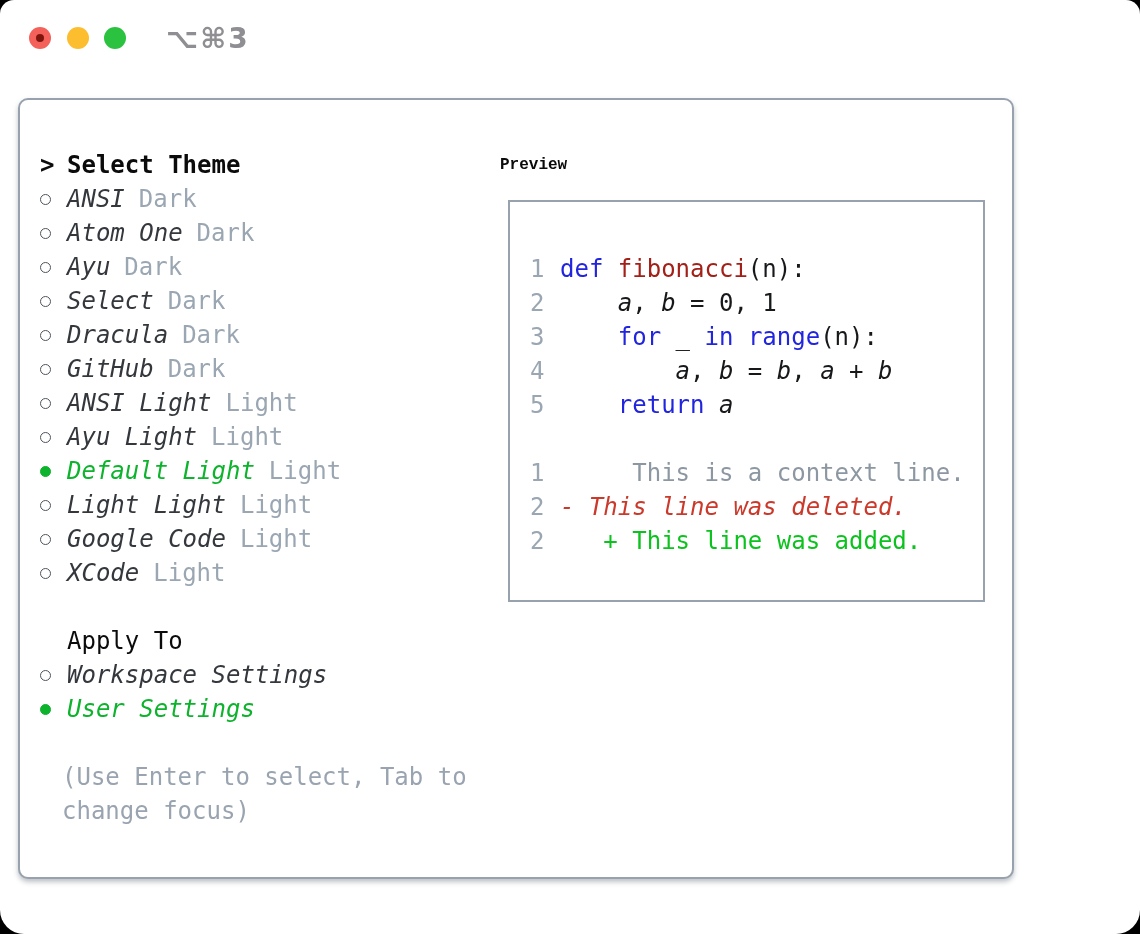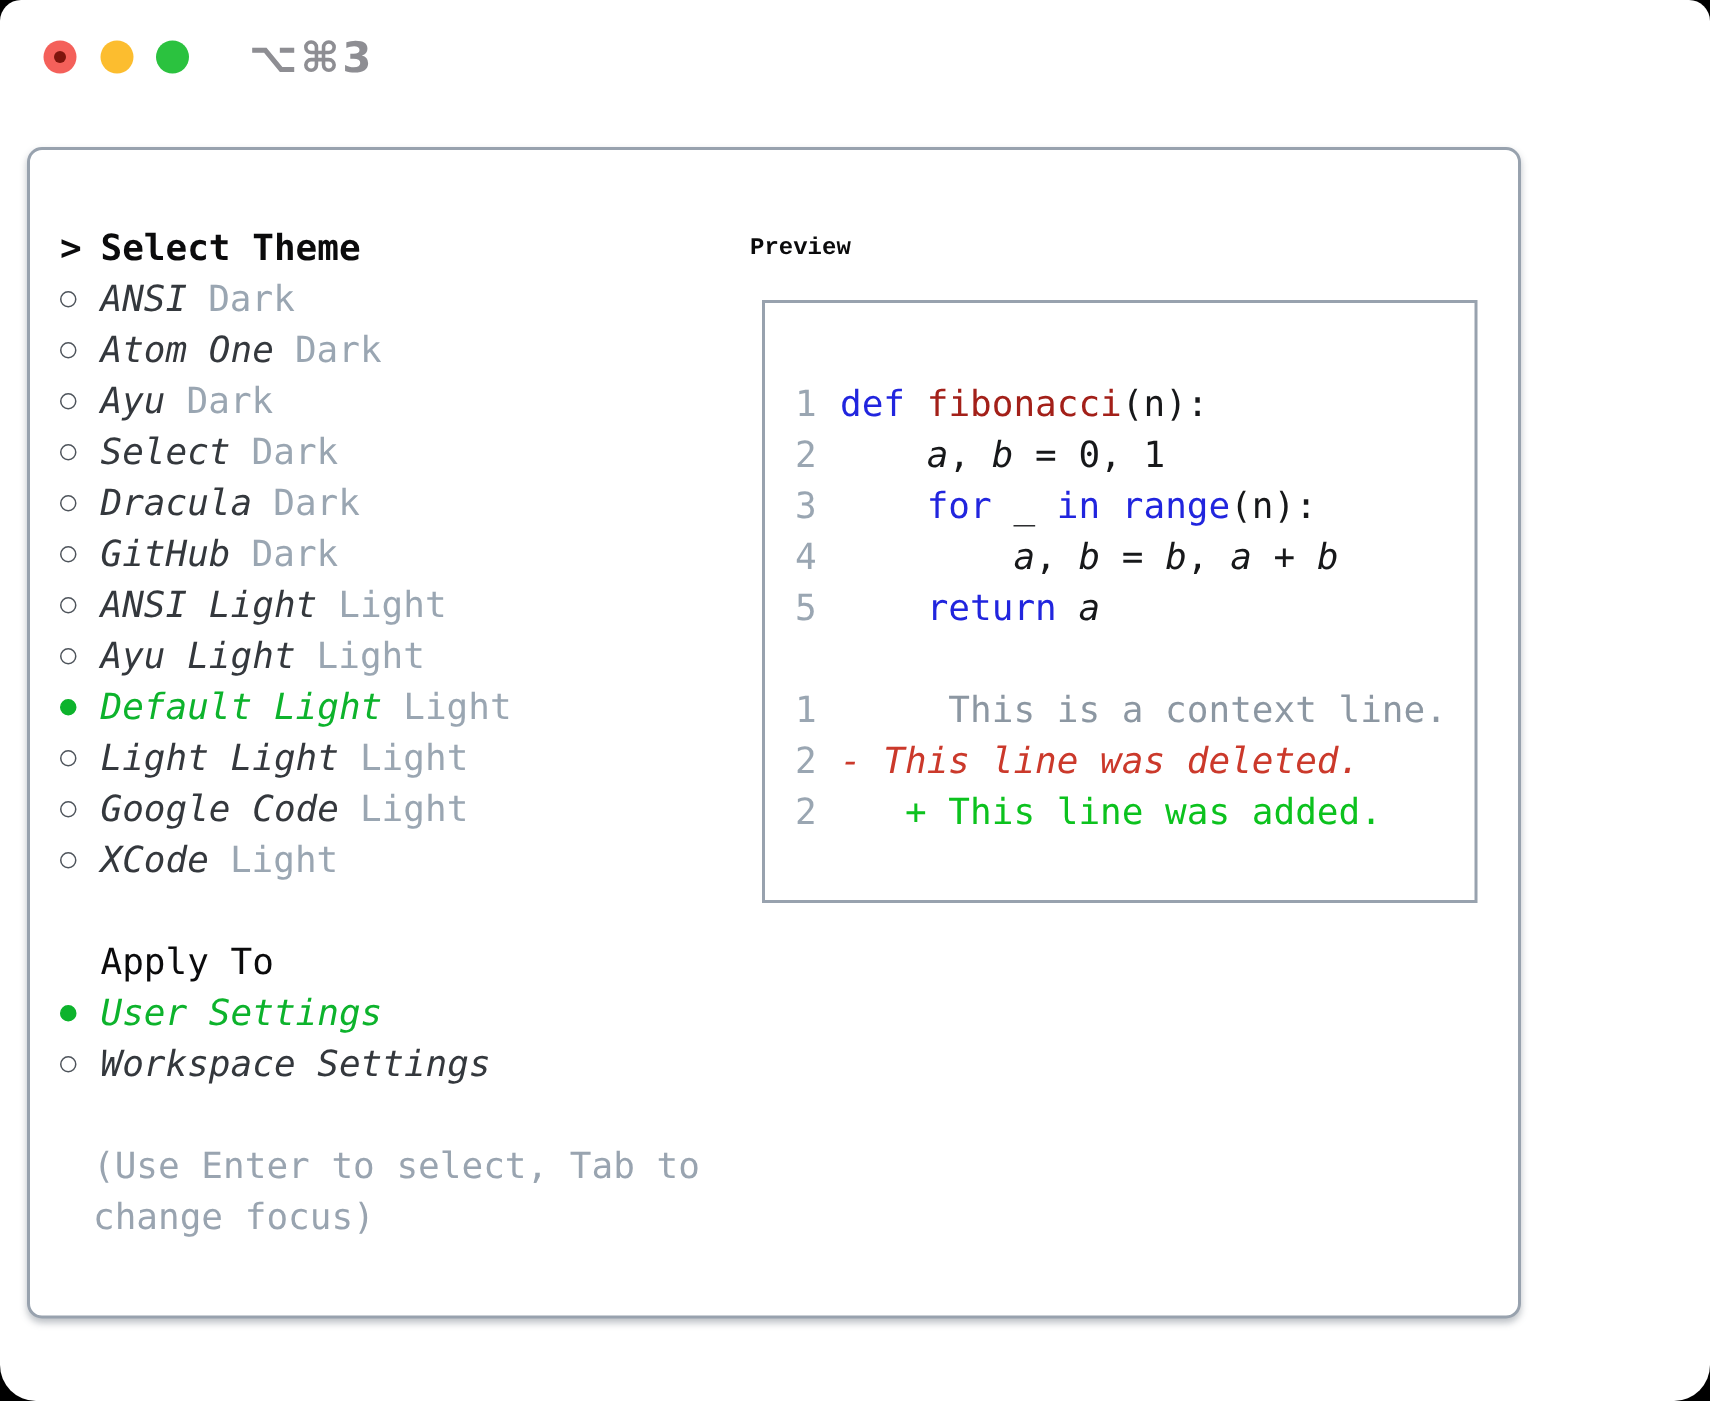--- a/index.html
+++ b/index.html
@@ -114,22 +114,22 @@
             <div class="row"><span class="marker-col"><span class="radio"></span></span><span class="item-name">Google Code</span><span class="item-tag">Light</span></div>
             <div class="row"><span class="marker-col"><span class="radio"></span></span><span class="item-name">XCode</span><span class="item-tag">Light</span></div>
           </div>
 
         <div class="apply-section">
           <div class="row">
             <span class="marker-col"></span>
             <span class="header-label" style="font-weight:normal">Apply To</span>
           </div>
           <div id="apply-list">
+              <div class="row"><span class="marker-col"><span class="radio"></span></span><span class="item-name">Workspace Settings</span></div>
               <div class="row"><span class="marker-col"><span class="radio on"></span></span><span class="item-name selected">User Settings</span></div>
-              <div class="row"><span class="marker-col"><span class="radio"></span></span><span class="item-name">Workspace Settings</span></div>
             </div>
         </div>
 
         <div class="help-text">(Use Enter to select, Tab to change focus)</div>
       </div>
 
       <div class="right-col">
         <div class="preview-title-row">
           <span class="header-label">Preview</span>
         </div>

